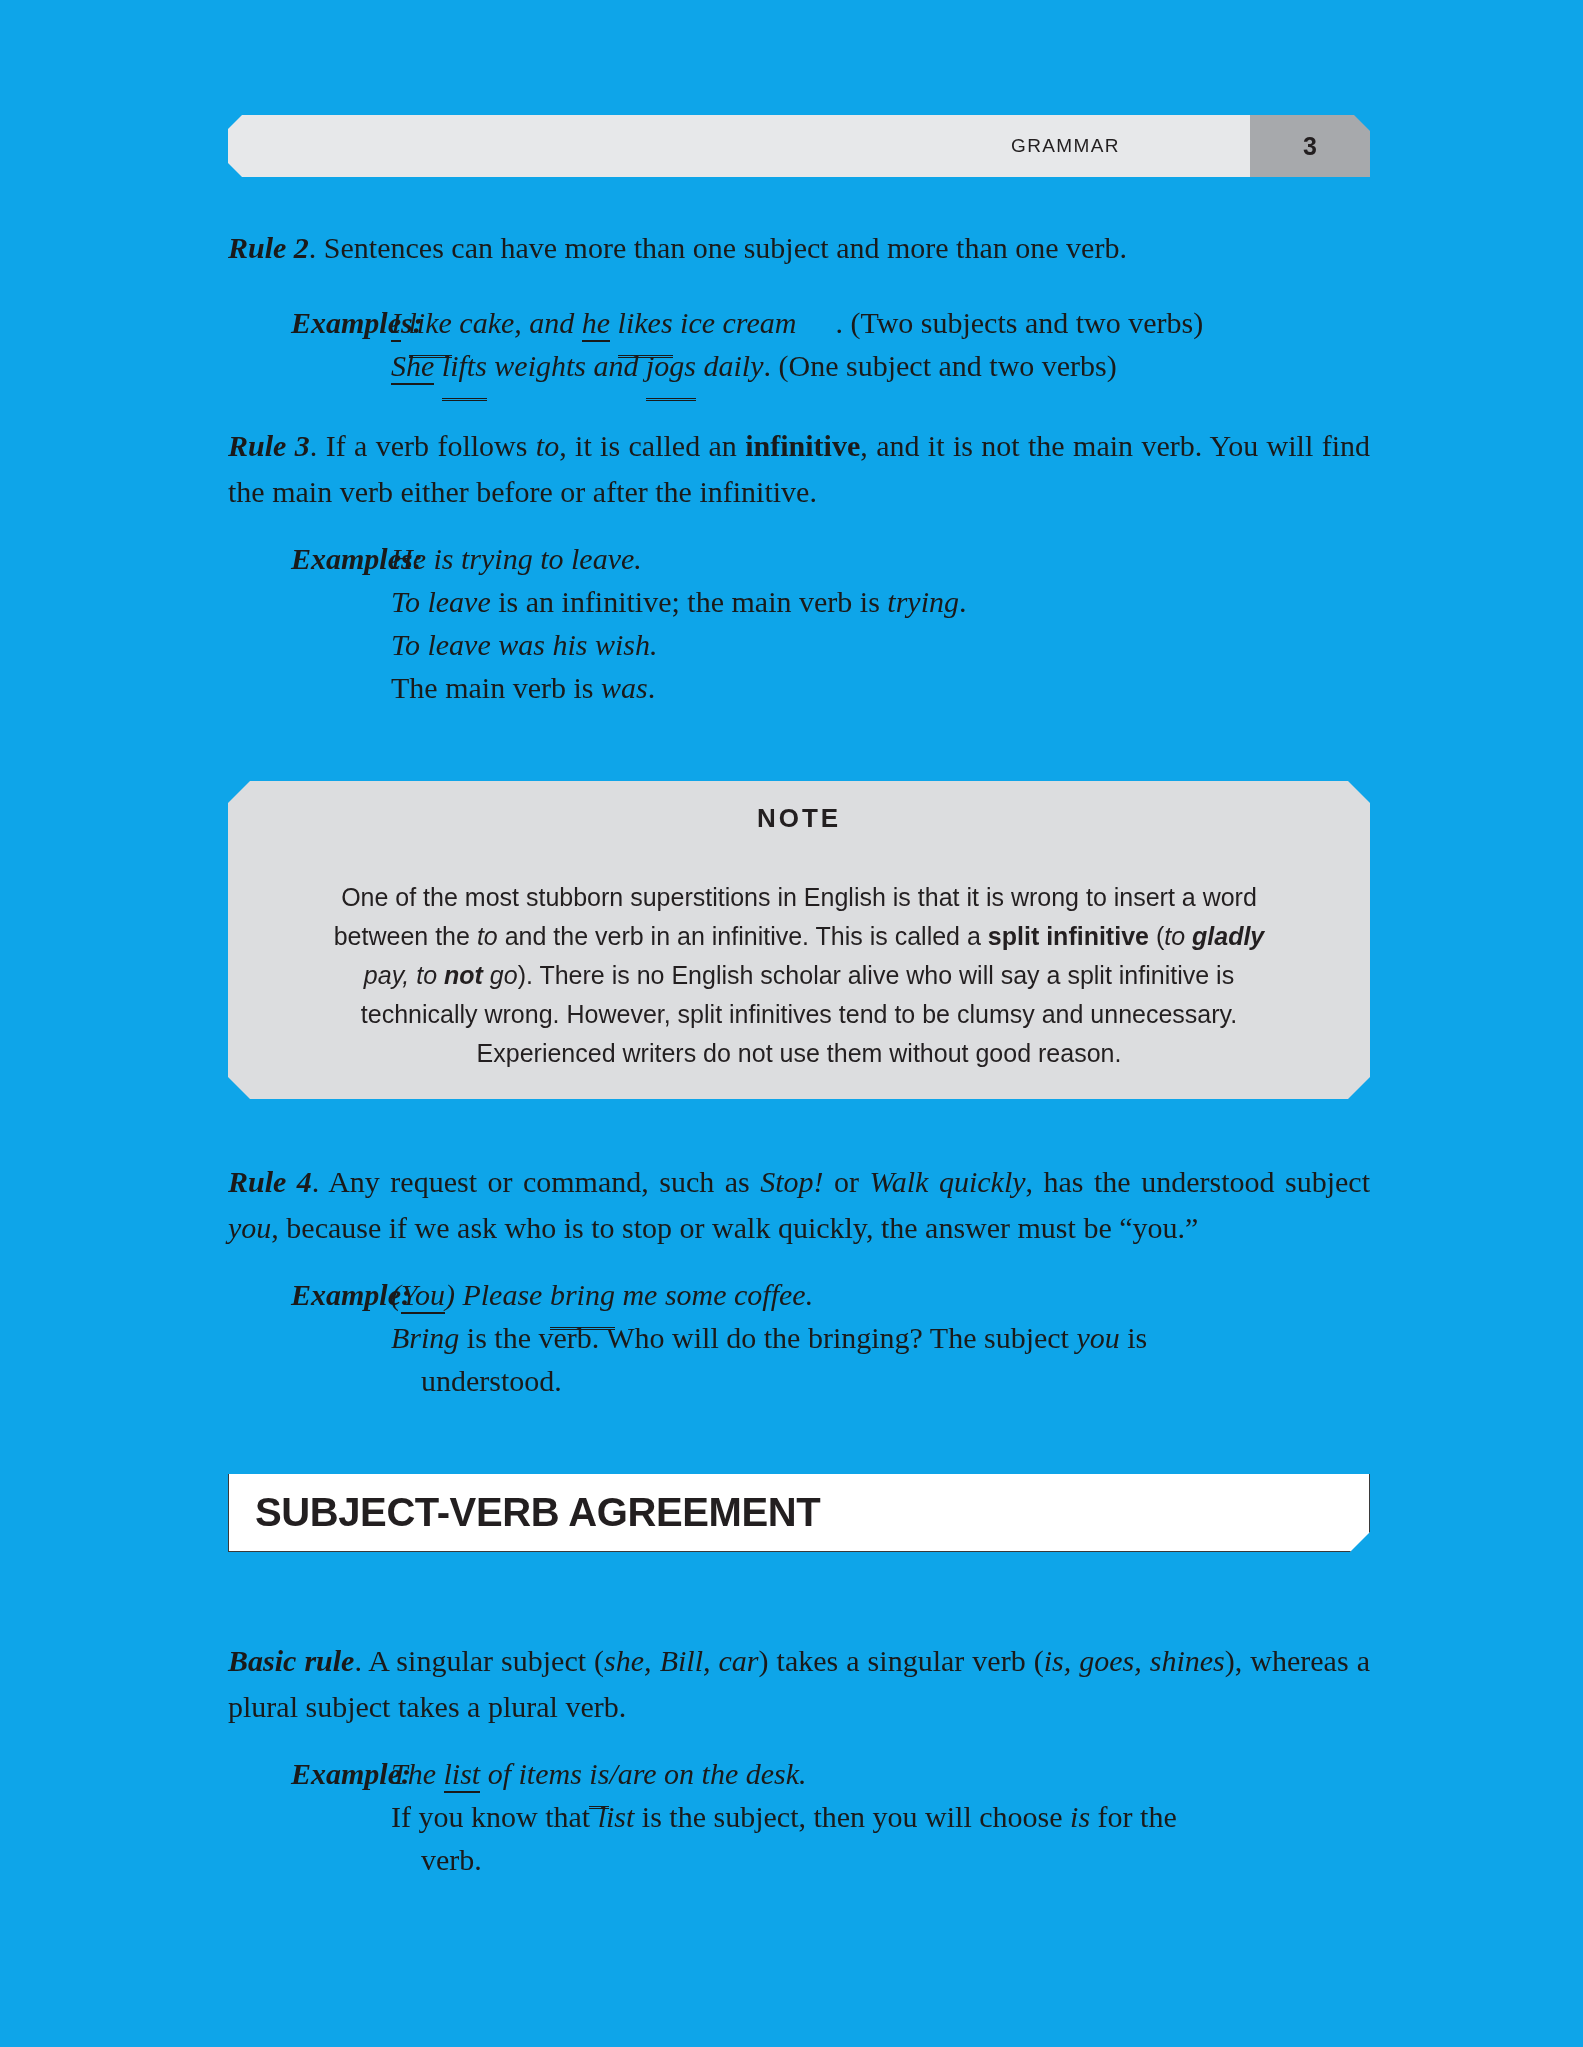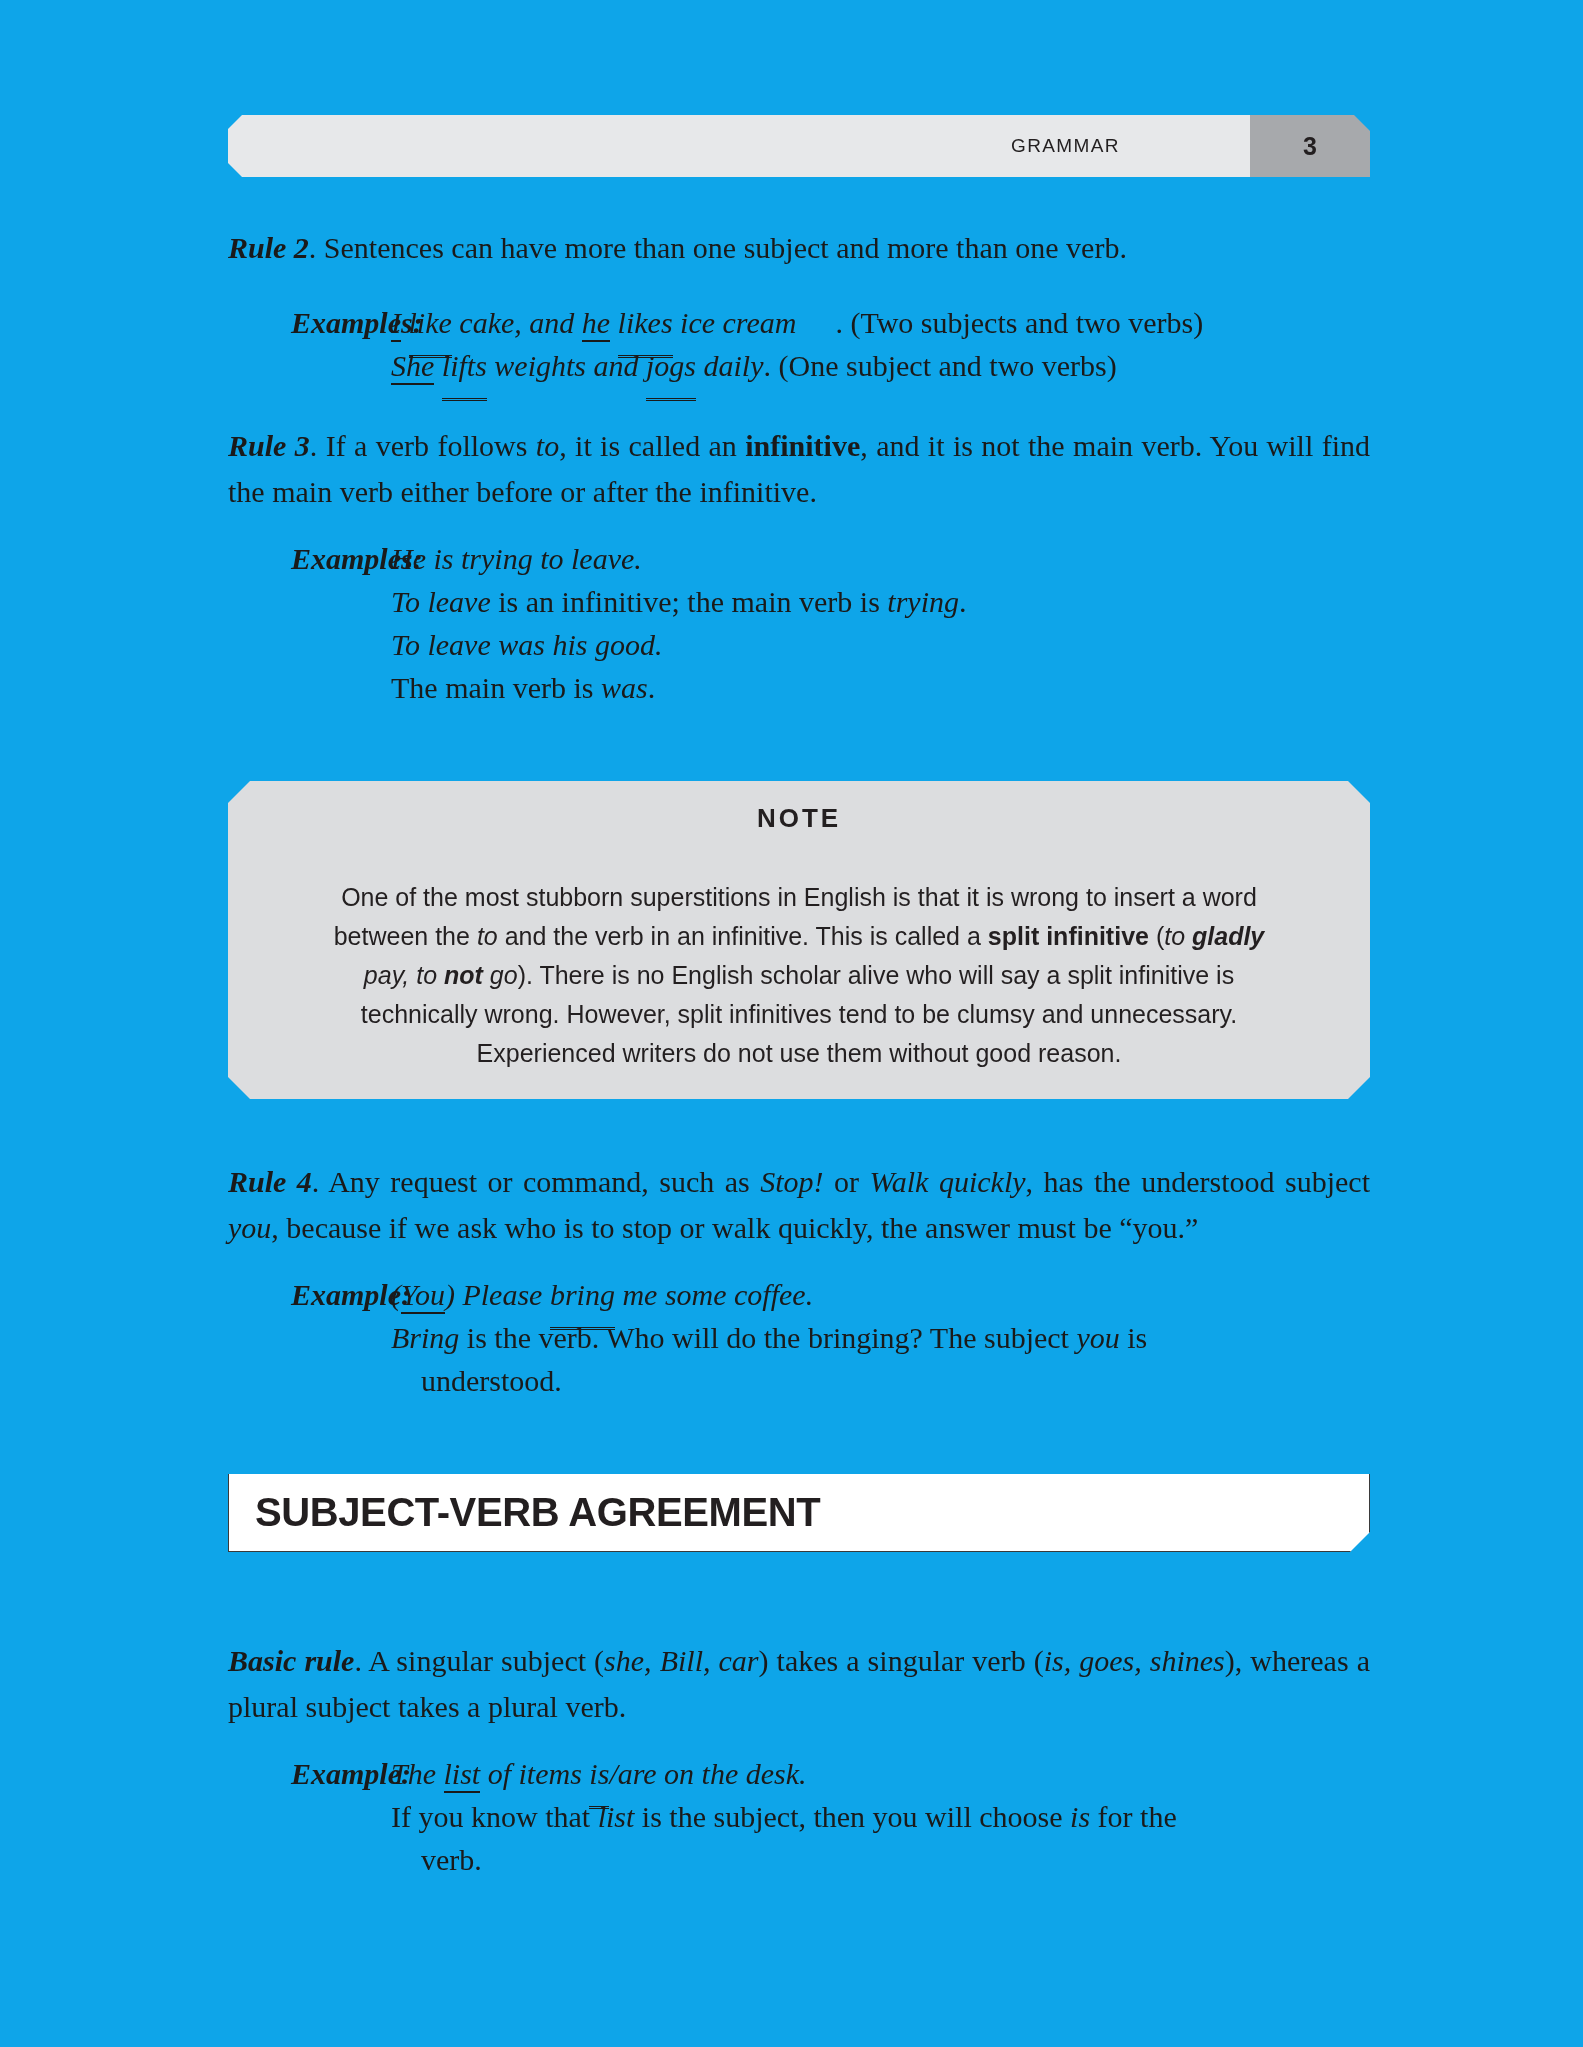--- a/index.html
+++ b/index.html
@@ -224,21 +224,21 @@
 
     <p class="body"><span class="rule-label">Rule 3</span><span><span class="roman-run" style="font-style: normal;">. If a verb follows </span><span class="it">to</span><span class="roman-run" style="font-style: normal;">, it is called an </span><span class="bd">infinitive</span><span class="roman-run" style="font-style: normal;">, and it is not the main verb. You will find the main verb either before or after the infinitive.</span></span></p>
 
     <div class="sp-22"></div>
 
     <div class="example-block">
       <div class="example-label"><span class="bdit">Examples:</span></div>
       <div class="example-lines">
           <span class="ln"><span class="it">He is trying to leave.</span></span>
           <span class="ln"><span class="it">To leave</span><span class="roman-run" style="font-style: normal;"> is an infinitive; the main verb is </span><span class="it">trying</span><span class="roman-run" style="font-style: normal;">.</span></span>
-          <span class="ln"><span class="it">To leave was his good.</span></span>
+          <span class="ln"><span class="it">To leave was his wish.</span></span>
           <span class="ln"><span class="roman-run" style="font-style: normal; margin-top: 16px;">The main verb is </span><span class="it">was</span><span class="roman-run" style="font-style: normal;">.</span></span>
         </div>
     </div>
 
     <div class="sp-72"></div>
 
     <div class="note-box">
       <div class="note-title">NOTE</div>
       <div class="note-text"><span class="roman-run" style="font-style: normal;">One of the most stubborn superstitions in English is that it is wrong to insert a word between the </span><span class="it">to</span><span class="roman-run" style="font-style: normal;"> and the verb in an infinitive. This is called a </span><span class="bd">split infinitive</span><span class="roman-run" style="font-style: normal;"> (</span><span class="it">to </span><span class="bdit">gladly</span><span class="it"> pay, to </span><span class="bdit">not</span><span class="it"> go</span><span class="roman-run" style="font-style: normal;">). There is no English scholar alive who will say a split infinitive is technically wrong. However, split infinitives tend to be clumsy and unnecessary. Experienced writers do not use them without good reason.</span></div>
     </div>

